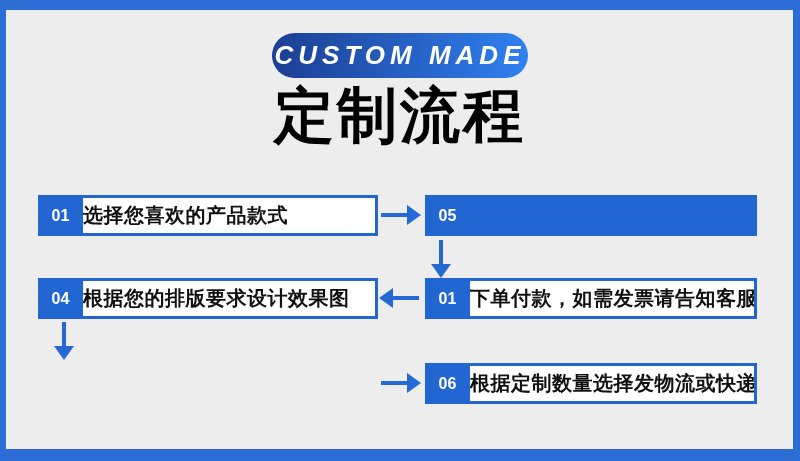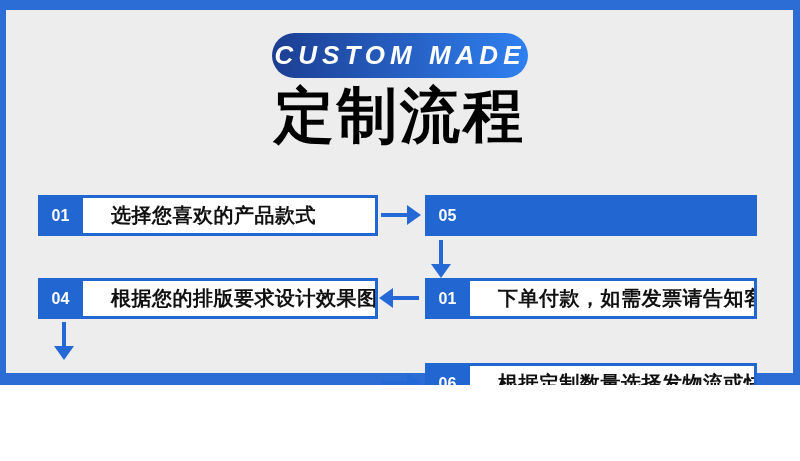--- a/index.html
+++ b/index.html
@@ -1,19 +1,19 @@
 <!DOCTYPE html>
 <html><head>
 <meta charset="utf-8">
 <style>
   html,body{margin:0;padding:0;background:#ffffff;}
   *{box-sizing:border-box;}
   .stage{
     position:relative;
-    width:800px;height:385px;
+    width:800px;height:461px;
     background:#2c6dd5;
     overflow:hidden;
     font-family:"Liberation Sans","DejaVu Sans",sans-serif;
   }
   .inner-bg{
     position:absolute;left:6px;top:10px;right:7px;bottom:12px;
     background:#ededee;
   }
   .badge{
     position:absolute;top:33px;left:50%;transform:translateX(-50%);
@@ -39,21 +39,21 @@
   }
   .step .num{
     position:absolute;left:0;top:0;width:45px;height:41px;
     display:flex;align-items:center;justify-content:center;
     color:#ffffff;font-size:16px;font-weight:700;
   }
   .step .box{
     position:absolute;left:45px;top:3px;right:3px;bottom:3px;
     background:#ffffff;
     display:flex;align-items:center;
-    padding-left:28px;
+    padding-left:0;
     color:#111111;font-size:20px;font-weight:700;
     letter-spacing:0.5px;white-space:nowrap;overflow:hidden;
   }
   .arrow{position:absolute;}
   .arrow svg{display:block;}
   .arrow line{stroke:#2469d6;stroke-width:4;}
   .arrow polygon{fill:#2469d6;}
   
   .s1{left:38px;top:195px;width:340px;}
   .s2{left:425px;top:195px;width:332px;}

